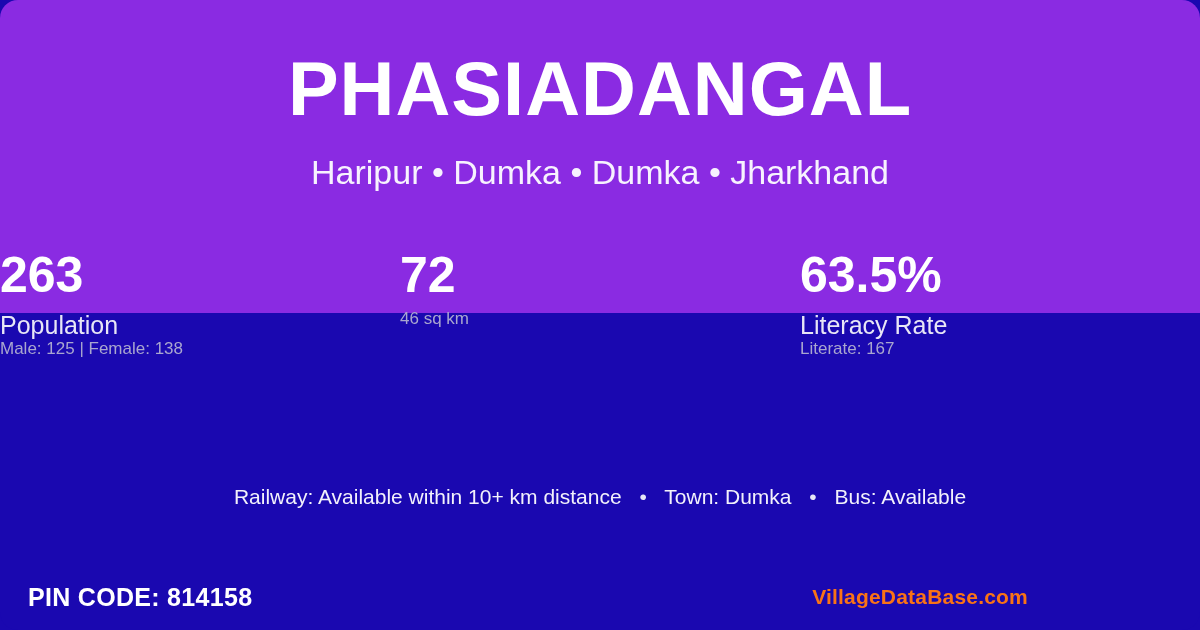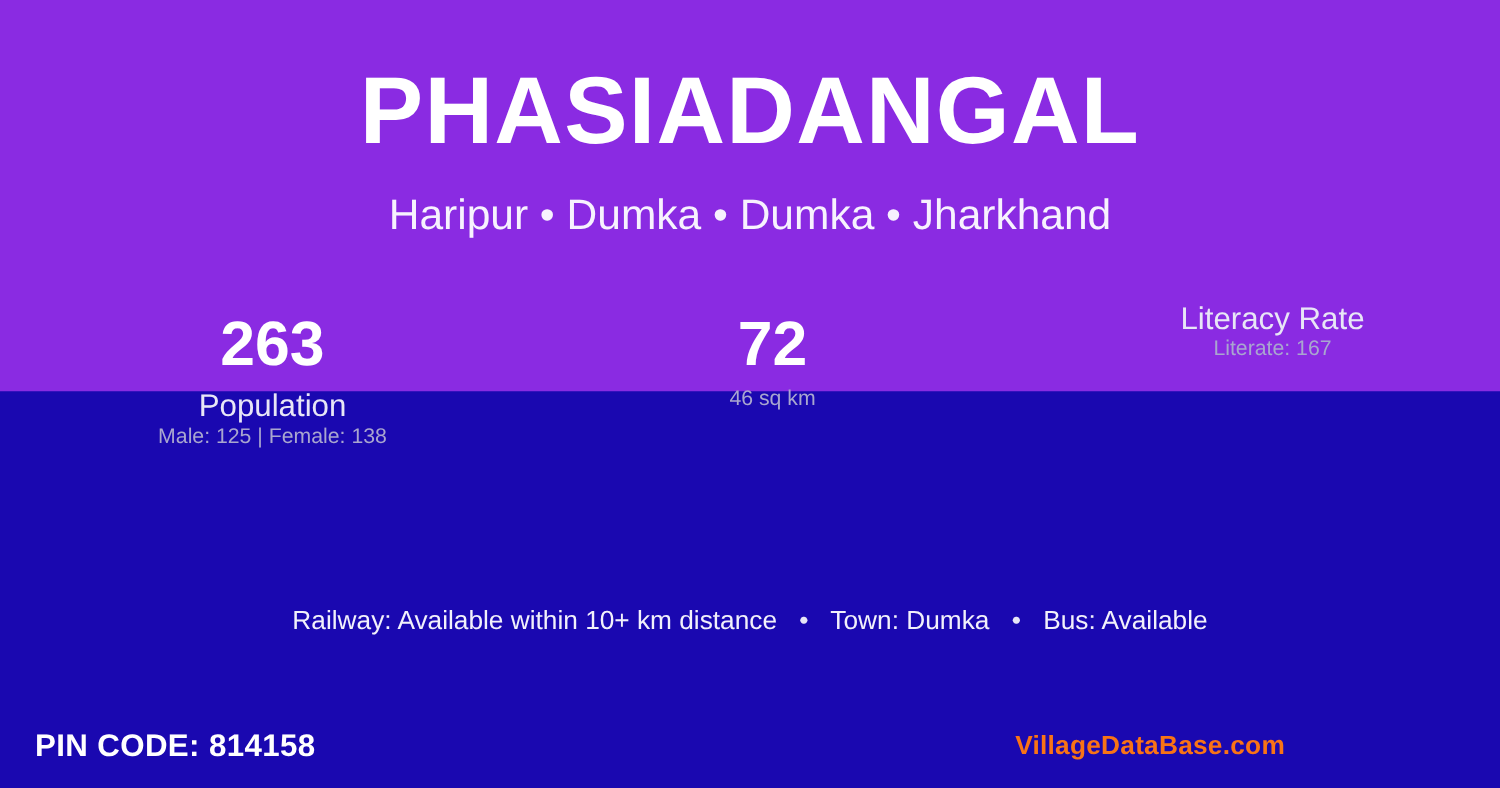--- a/index.html
+++ b/index.html
@@ -14,20 +14,21 @@
     font-family: "Liberation Sans", sans-serif;
     background: #1A08B0;
   }
 
   .card {
     position: relative;
     width: 1200px;
     height: 630px;
     background: #1A08B0;
     overflow: hidden;
+    border-radius: 18px;
   }
 
   
   .purple-band {
     position: absolute;
     left: 0;
     top: 0;
     width: 1200px;
     height: 313px;
     background: #8A2BE2;
@@ -77,22 +78,21 @@
     width: 1200px;
     height: 140px;
     display: flex;
     z-index: 3;
   }
 
   .stat-col {
     flex: 1 1 0;
     display: flex;
     flex-direction: column;
-    align-items: center;
-    padding-left: 36px;
+    align-items: flex-start;
   }
 
   .stat-value {
     height: 70px;
     display: flex;
     align-items: center;
     justify-content: center;
     font-size: 50px;
     font-weight: bold;
     color: #ffffff;
@@ -187,20 +187,21 @@
       <div class="stat-label">Population</div>
       <div class="stat-sub">Male: 125 | Female: 138</div>
     </div>
 
     <div class="stat-col">
       <div class="stat-value">72</div>
       <div class="stat-sub">46 sq km</div>
     </div>
 
     <div class="stat-col">
+      <div class="stat-value">63.5%</div>
       <div class="stat-label">Literacy Rate</div>
       <div class="stat-sub">Literate: 167</div>
     </div>
 
   </div>
 
   <div class="facility-line">
     <span class="facility-item">Railway: Available within 10+ km distance</span>
     <span class="facility-sep">•</span>
     <span class="facility-item">Town: Dumka</span>

